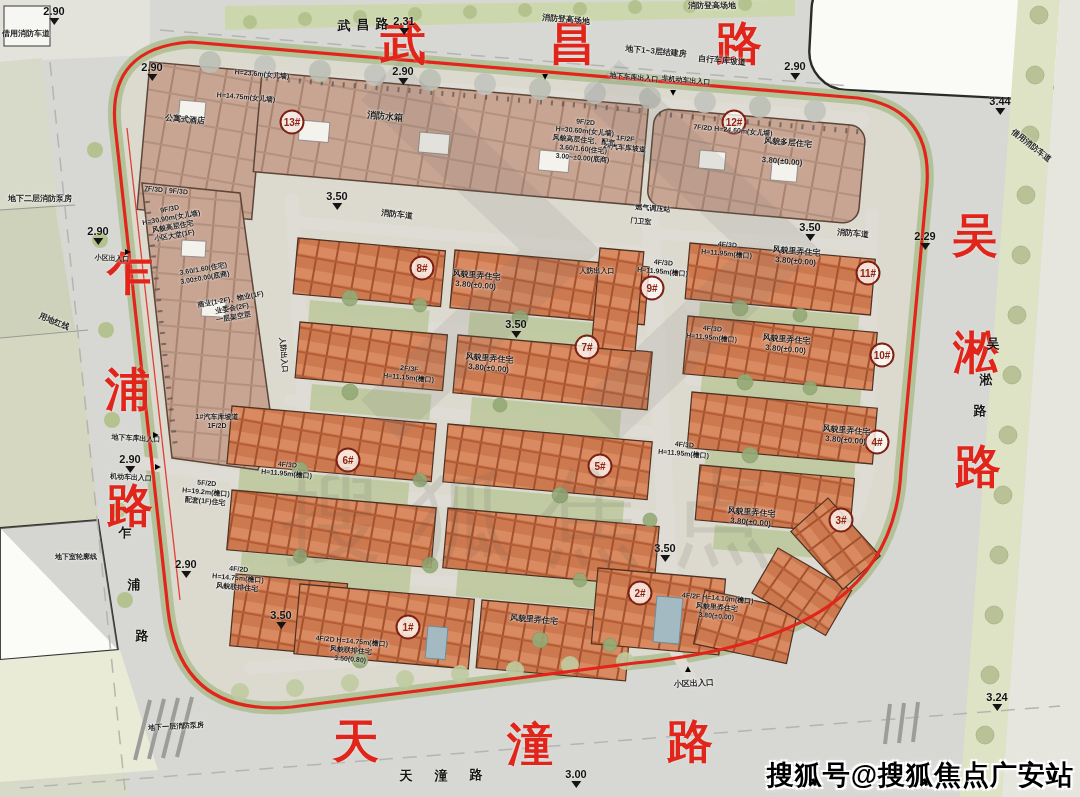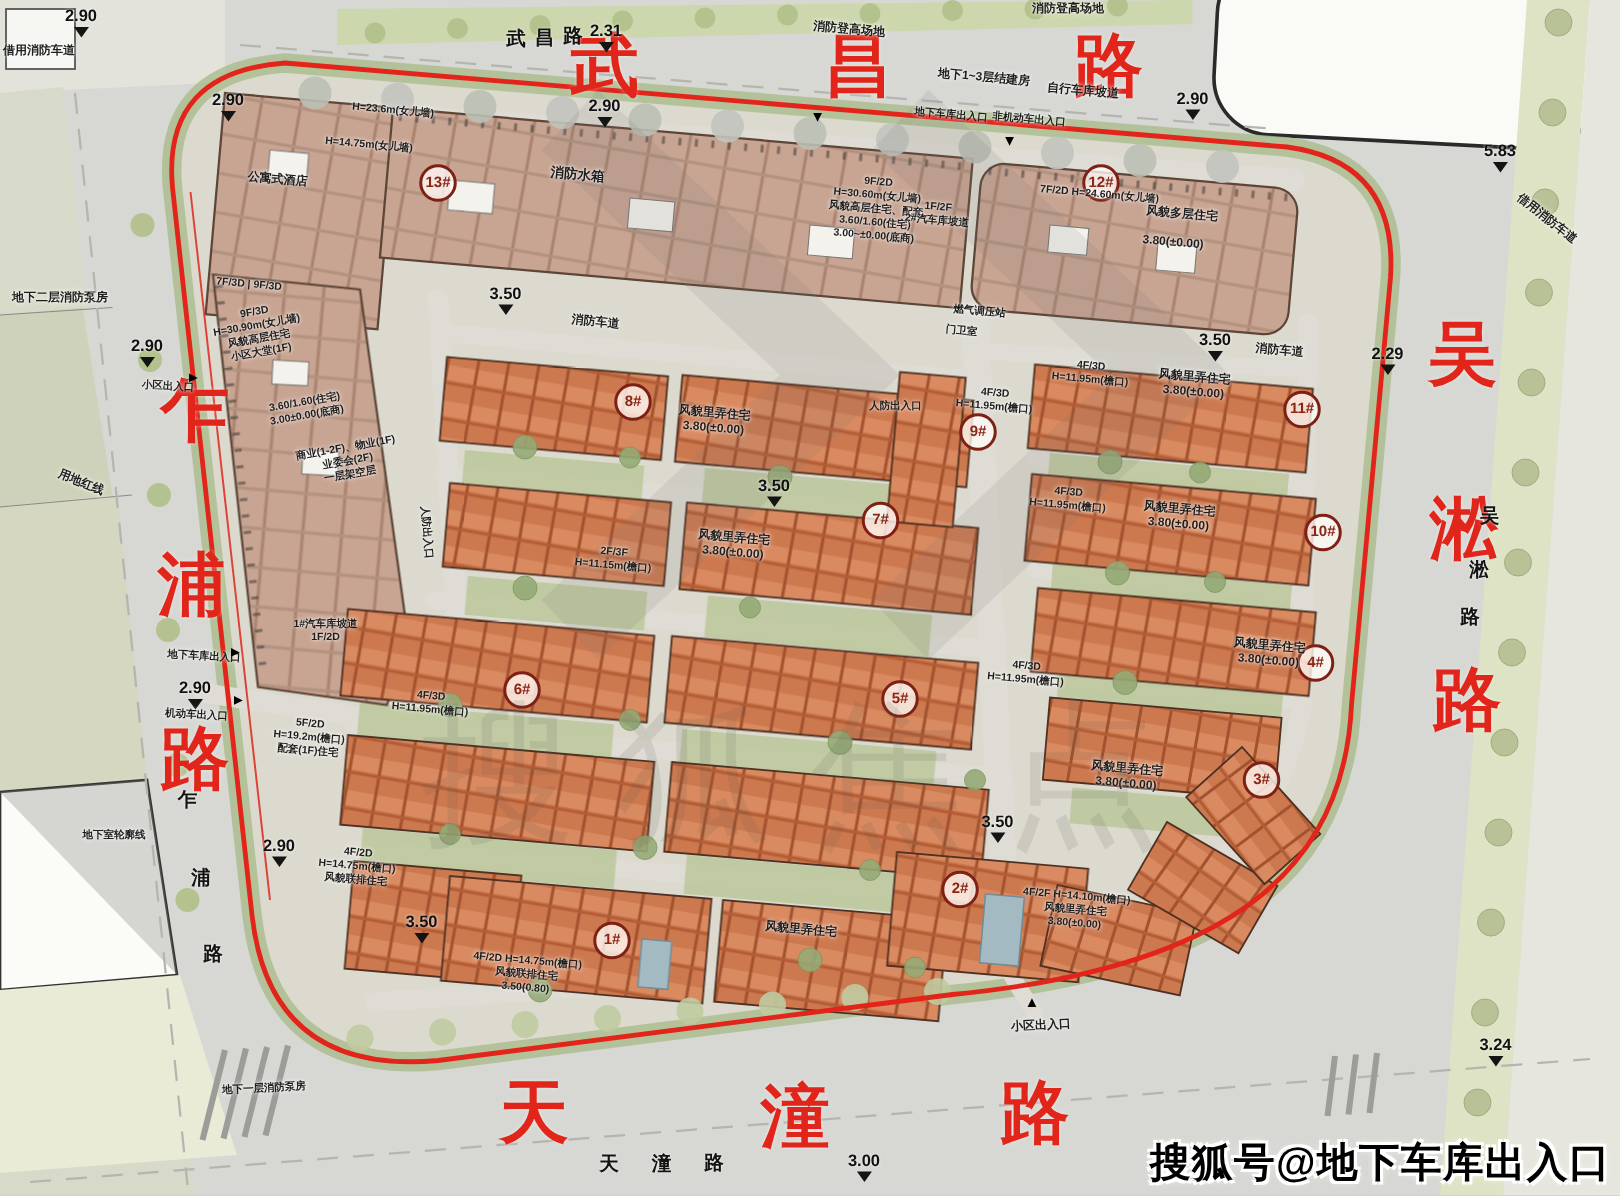--- a/index.html
+++ b/index.html
@@ -278,21 +278,21 @@
       <div class="rchar small-black" style="left: 986px; top: 380px;">淞</div>
       <div class="rchar small-black" style="left: 980px; top: 411px;">路</div>
       <div class="rchar small-black" style="left: 406px; top: 776px;">天</div>
       <div class="rchar small-black" style="left: 441px; top: 776px;">潼</div>
       <div class="rchar small-black" style="left: 476px; top: 775px;">路</div>
       <div class="elev" style="left: 54px; top: 6px;"><span>2.90</span><i></i></div>
       <div class="elev" style="left: 152px; top: 62px;"><span>2.90</span><i></i></div>
       <div class="elev" style="left: 404px; top: 16px;"><span>2.31</span><i></i></div>
       <div class="elev" style="left: 403px; top: 66px;"><span>2.90</span><i></i></div>
       <div class="elev" style="left: 795px; top: 61px;"><span>2.90</span><i></i></div>
-      <div class="elev" style="left: 1000px; top: 96px;"><span>5.83</span><i></i></div>
+      <div class="elev" style="left: 1000px; top: 96px;"><span>3.44</span><i></i></div>
       <div class="elev" style="left: 925px; top: 231px;"><span>2.29</span><i></i></div>
       <div class="elev" style="left: 98px; top: 226px;"><span>2.90</span><i></i></div>
       <div class="elev" style="left: 130px; top: 454px;"><span>2.90</span><i></i></div>
       <div class="elev" style="left: 186px; top: 559px;"><span>2.90</span><i></i></div>
       <div class="elev" style="left: 337px; top: 191px;"><span>3.50</span><i></i></div>
       <div class="elev" style="left: 810px; top: 222px;"><span>3.50</span><i></i></div>
       <div class="elev" style="left: 516px; top: 319px;"><span>3.50</span><i></i></div>
       <div class="elev" style="left: 665px; top: 543px;"><span>3.50</span><i></i></div>
       <div class="elev" style="left: 281px; top: 610px;"><span>3.50</span><i></i></div>
       <div class="elev" style="left: 576px; top: 769px;"><span>3.00</span><i></i></div>
@@ -364,14 +364,14 @@
       <div class="ann" style="left: 206px; top: 492px; font-size: 7px; transform: translate(-50%, -50%) rotate(5deg);">5F/2D<br>H=19.2m(檐口)<br>配套(1F)住宅</div>
       <div class="ann" style="left: 409px; top: 373px; font-size: 7px; transform: translate(-50%, -50%) rotate(5deg);">2F/3F<br>H=11.15m(檐口)</div>
       <div class="arrowg" style="left: 128px; top: 252px; transform: translate(-50%, -50%) rotate(90deg);">▲</div>
       <div class="arrowg" style="left: 156px; top: 435px; transform: translate(-50%, -50%) rotate(90deg);">▲</div>
       <div class="arrowg" style="left: 158px; top: 467px; transform: translate(-50%, -50%) rotate(90deg);">▲</div>
       <div class="arrowg" style="left: 688px; top: 669px; transform: translate(-50%, -50%) rotate(0deg);">▲</div>
       <div class="arrowg" style="left: 545px; top: 77px; transform: translate(-50%, -50%) rotate(180deg);">▲</div>
       <div class="arrowg" style="left: 673px; top: 93px; transform: translate(-50%, -50%) rotate(180deg);">▲</div>
     </div>
 <div class="ghost">搜狐焦点</div>
-<div class="corner-wm">搜狐号@地下车库出入口</div>
+<div class="corner-wm">搜狐号@搜狐焦点广安站</div>
 </div>
 
 </body></html>

